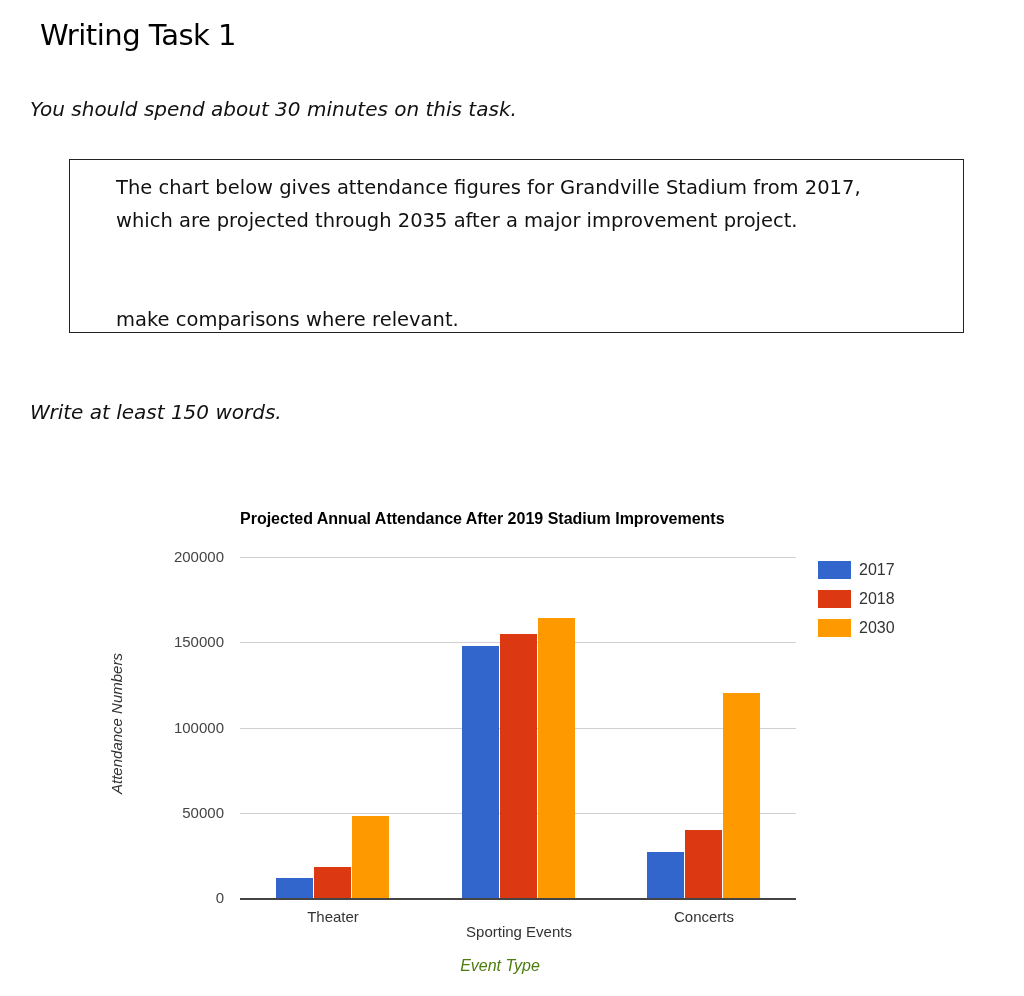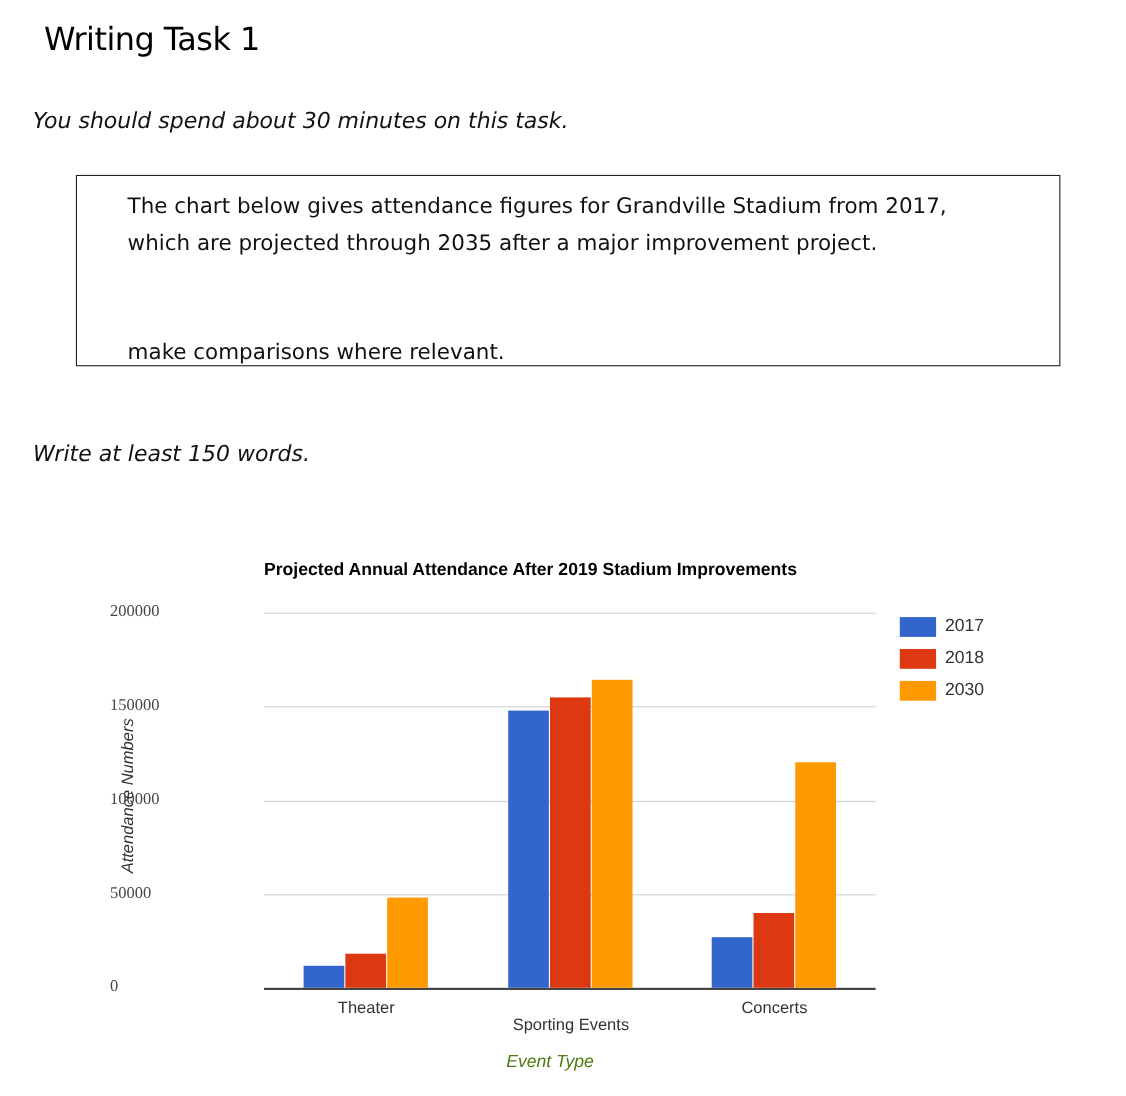--- a/index.html
+++ b/index.html
@@ -7,21 +7,21 @@
   .heading { position: absolute; left: 40px; top: 18px; font-size: 29px; font-weight: normal; color: #000000; font-family: "DejaVu Sans", sans-serif; letter-spacing: -0.5px; }
   .instruction { position: absolute; left: 30px; font-size: 20px; font-style: italic; color: #111; font-family: "DejaVu Sans", sans-serif; font-weight: normal; }
   .time-note { top: 97px; }
   .word-note { top: 384px; margin-top: 16px; }
   .prompt-box { position: absolute; left: 69px; top: 159px; width: 895px; height: 174px; border: 1.5px solid #222; box-sizing: border-box; }
   .prompt-box p { position: absolute; left: 46px; margin: 0; font-size: 19.5px; line-height: 33px; color: #111; font-family: "DejaVu Sans", sans-serif; width: 820px; }
   .p1 { top: 11px; }
   .p2 { top: 110px; }
   .chart { position: absolute; left: 100px; top: 500px; width: 820px; height: 490px; }
   .chart-title { position: absolute; left: 140px; top: 10px; font-size: 16px; font-weight: bold; color: #000000; }
-  .ytick { position: absolute; width: 124px; text-align: left; font-size: 15px; color: #444; left: 0; font-family: Liberation Serif, serif; }
+  .ytick { position: absolute; width: 124px; text-align: right; font-size: 15px; color: #444; left: 0; }
   .gridline { position: absolute; left: 140px; width: 556px; height: 1px; background: #d0d0d0; }
   .baseline { position: absolute; left: 140px; width: 556px; height: 2px; background: #444; }
   .bar { position: absolute; width: 37px; }
   .xtick { position: absolute; font-size: 15px; color: #333; text-align: center; width: 160px; }
   .xlabel { position: absolute; left: 320px; top: 457px; width: 160px; text-align: center; font-size: 16px; font-style: italic; color: #4d7c0f; }
   .ylabel { position: absolute; left: -64px; top: 215px; width: 160px; text-align: center; font-size: 15px; font-style: italic; color: #333; transform: rotate(-90deg); }
   .legend { position: absolute; left: 718px; top: 55px; }
   .legend-item { display: flex; align-items: center; height: 29px; }
   .swatch { width: 33px; height: 18px; margin-right: 8px; }
   .legend-label { font-size: 16px; color: #333; }

